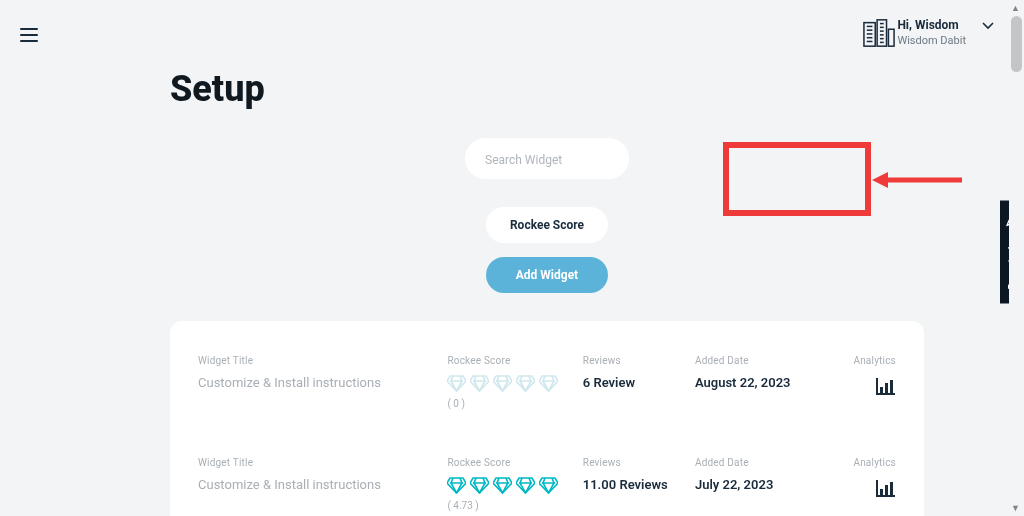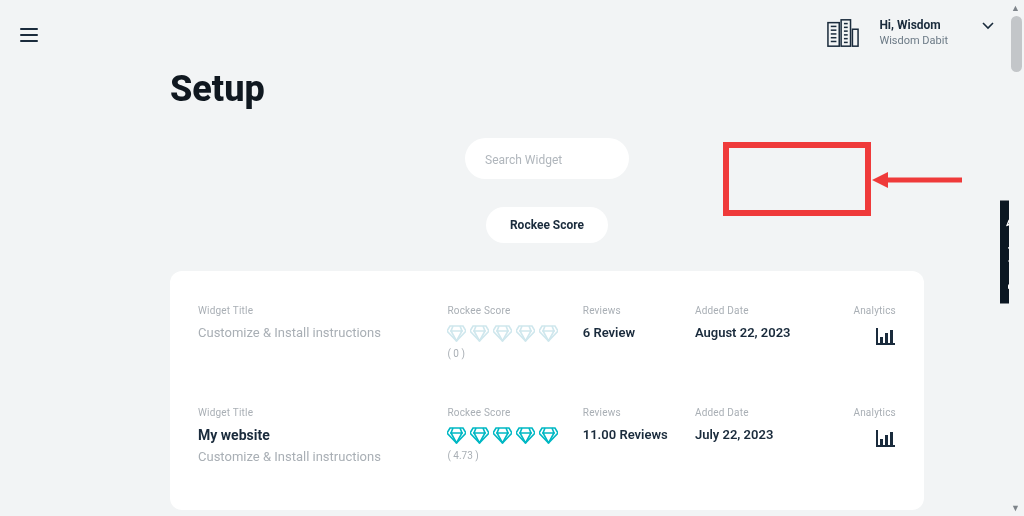--- a/index.html
+++ b/index.html
@@ -1,21 +1,21 @@
 <!DOCTYPE html>
 <html><head>
   <meta charset="utf-8">
   <style>
     * { margin: 0; padding: 0; box-sizing: border-box; font-family: -apple-system, BlinkMacSystemFont, "Segoe UI", Roboto, sans-serif; }
     body { background: #f2f4f5; width: 1024px; height: 516px; overflow: hidden; position: relative; }
     
     .topbar { display: flex; justify-content: space-between; align-items: flex-start; padding: 18px 30px 0 20px; }
     .hamburger { width: 18px; height: 14px; display: flex; flex-direction: column; justify-content: space-between; cursor: pointer; margin-top: 10px; }
     .hamburger span { display: block; height: 2px; background: #1a2b3c; border-radius: 1px; }
-    .user-box { display: flex; align-items: flex-start; gap: 20px; }
+    .user-box { display: flex; align-items: flex-start; gap: 2px; }
     .building-icon { width: 32px; height: 30px; }
     .user-text { line-height: 1.2; }
     .user-greeting { font-size: 12px; font-weight: 700; color: #1a2b3c; }
     .user-name { font-size: 11px; color: #6c7a86; margin-top: 2px; }
     .chevron { margin-left: 14px; margin-top: 4px; }
     
     .main { padding: 20px 100px 0 170px; }
     .page-title { font-size: 36px; font-weight: 800; color: #101820; margin-bottom: 28px; }
     
     .action-row { display: flex; align-items: center; gap: 14px; margin-bottom: 28px; position: relative; flex-direction: column; }
@@ -92,20 +92,23 @@
 
 <div class="main">
   <h1 class="page-title">Setup</h1>
 
   <div class="action-row">
     <div class="search-pill">
       <input class="search-input" type="text" placeholder="Search Widget" style="">
     </div>
     <div class="spacer"></div>
     <button class="score-btn">Rockee Score</button>
+    <div class="add-widget-wrap">
+      <button class="add-widget-btn">Add Widget</button>
+    </div>
   </div>
 
   <div class="card">
 
     <div class="row">
       <div class="col col-title">
         <div class="col-label">Widget Title</div>
         <div class="instr-link">Customize &amp; Install instructions</div>
       </div>
       <div class="col col-score">
@@ -163,21 +166,20 @@
               <rect x="9" y="6" width="3" height="10"></rect>
               <rect x="14" y="3" width="3" height="13"></rect>
             </g>
           </svg>
       </div>
     </div>
 
     <div class="row">
       <div class="col col-title">
         <div class="col-label">Widget Title</div>
-        <div class="widget-name">My website</div>
         <div class="instr-link">Customize &amp; Install instructions</div>
       </div>
       <div class="col col-score">
         <div class="col-label">Rockee Score</div>
         <div class="diamonds">
           <svg width="19" height="17">
               <g fill="none" stroke="#00b8c4" stroke-width="1.6">
                 <path d="M3 1h13l3 5-9.5 10L0 6z"></path>
                 <path d="M6 1l-2 5 5.5 10M13 1l2 5-5.5 10M3 6h13"></path>
               </g>

